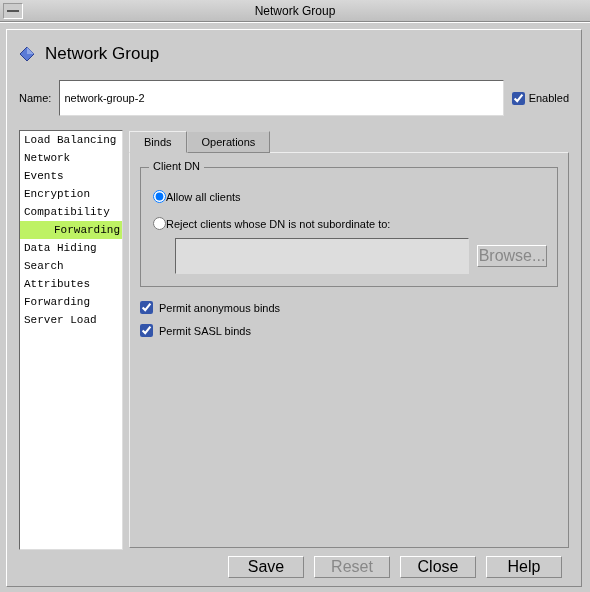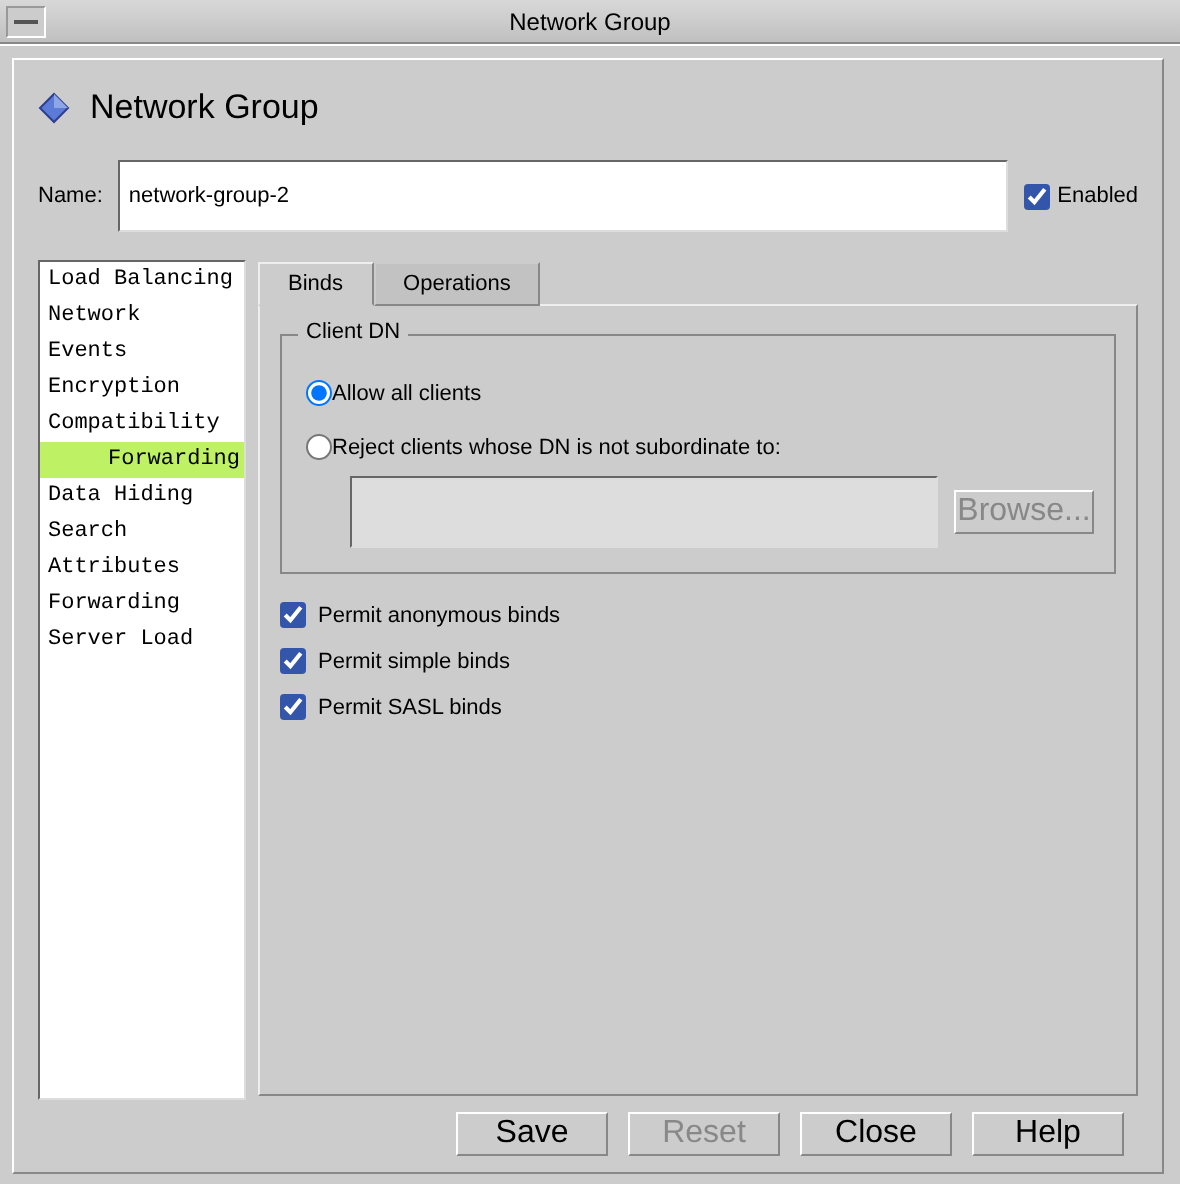--- a/index.html
+++ b/index.html
@@ -288,24 +288,20 @@
               <input class="text-input" type="text" disabled="" value="" style="">
               <button class="btn" disabled="">Browse...</button>
             </div>
           </div>
 
           <label class="check-row">
             <input type="checkbox" id="cb-anon" checked="" style="">
             <span>Permit anonymous binds</span>
           </label>
           <label class="check-row">
-            <input type="checkbox" id="cb-simple" checked="" style="">
-            <span>Permit simple binds</span>
-          </label>
-          <label class="check-row">
             <input type="checkbox" id="cb-sasl" checked="" style="">
             <span>Permit SASL binds</span>
           </label>
 
         </div>
       </div>
     </div>
 
     <div class="button-bar">
       <button class="btn">Save</button>

